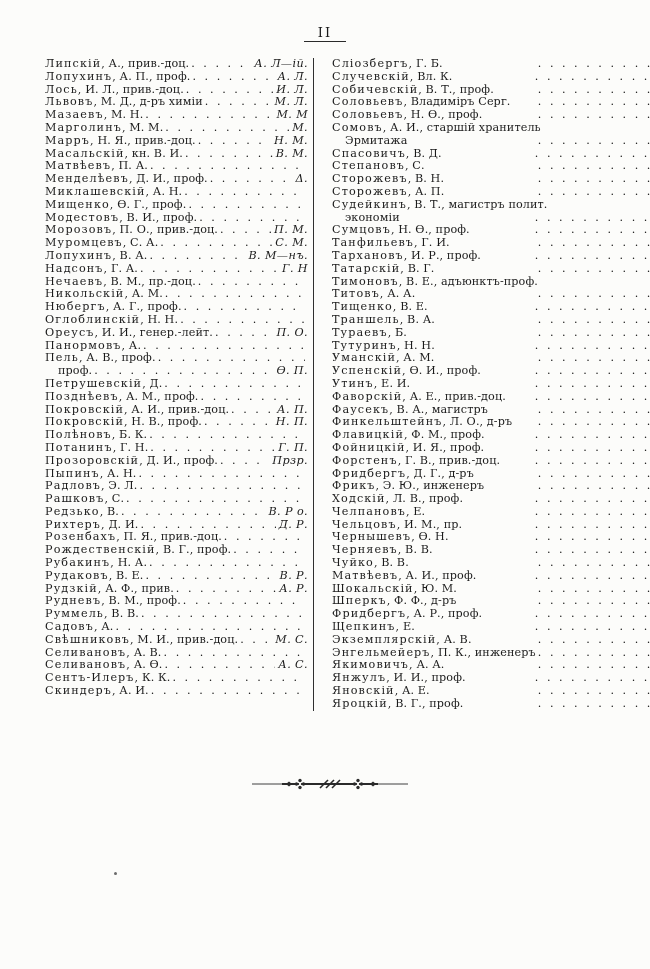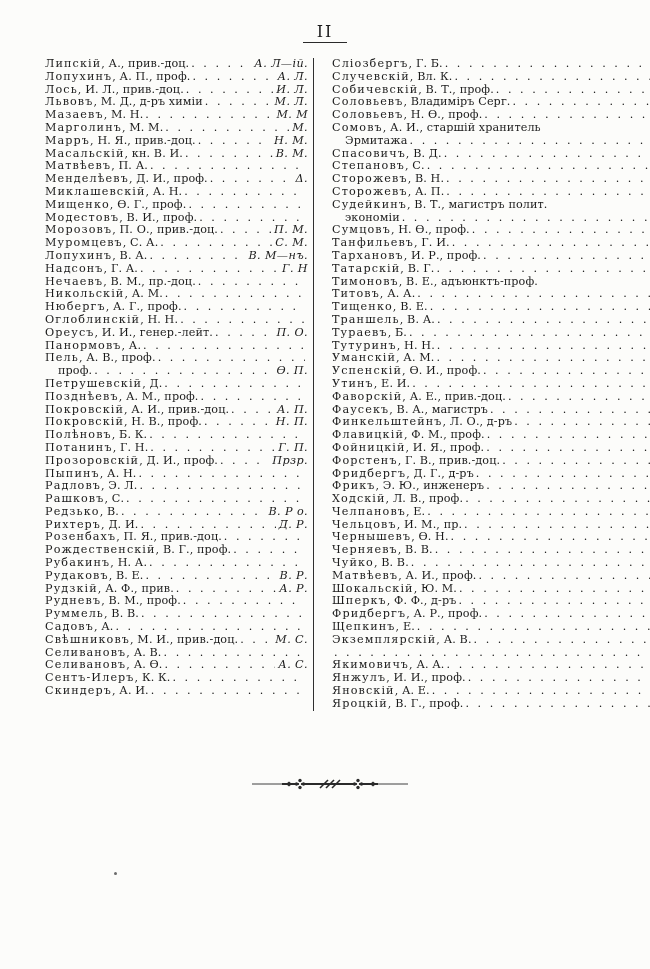--- a/index.html
+++ b/index.html
@@ -11,32 +11,33 @@
     color:#1b1b1b;
     font-family:"DejaVu Serif","Liberation Serif",serif;
     overflow:hidden;
   }
   .pagenum-wrap{
     position:absolute;top:22px;left:0;width:100%;
     text-align:center;
   }
   .pagenum-wrap .pn{
     display:inline-block;
-    font-size:16px;
+    font-size:13px;
     letter-spacing:2px;
     padding:0 14px 1px 14px;
     border-bottom:1.5px solid #2a2a2a;
   }
   .columns{
     position:absolute;
     left:45px;top:58px;
     width:577px;
     display:flex;
     font-size:11.2px;
     line-height:12.8px;
+    text-align:right;
   }
   .col{box-sizing:border-box;}
   .col-left{
     width:269px;
     border-right:1px solid #2f2f2f;
     padding-right:5px;
   }
   .col-right{
     flex:1;
     padding-left:18px;
@@ -544,20 +545,21 @@
         <div class="row">
           <span class="nm"><span class="sn">Щепкинъ</span><span class="dt">, Е.</span></span>
           <span class="dots"> . . . . . . . . . . . . . . . . . . . . . . . . . . . . . . . . . . . . . . . .</span>
           <span class="ab"></span>
         </div>
         <div class="row">
           <span class="nm"><span class="sn">Экземплярскій</span><span class="dt">, А. В.</span></span>
           <span class="dots"> . . . . . . . . . . . . . . . . . . . . . . . . . . . . . . . . . . . . . . . .</span>
         </div>
         <div class="row">
+          <span class="nm"><span class="sn">Энгельмейеръ</span><span class="dt">, П. К., инженеръ</span></span>
           <span class="dots"> . . . . . . . . . . . . . . . . . . . . . . . . . . . . . . . . . . . . . . . .</span>
         </div>
         <div class="row">
           <span class="nm"><span class="sn">Якимовичъ</span><span class="dt">, А. А.</span></span>
           <span class="dots"> . . . . . . . . . . . . . . . . . . . . . . . . . . . . . . . . . . . . . . . .</span>
         </div>
         <div class="row">
           <span class="nm"><span class="sn">Янжулъ</span><span class="dt">, И. И., проф.</span></span>
           <span class="dots"> . . . . . . . . . . . . . . . . . . . . . . . . . . . . . . . . . . . . . . . .</span>
           <span class="ab"></span>

